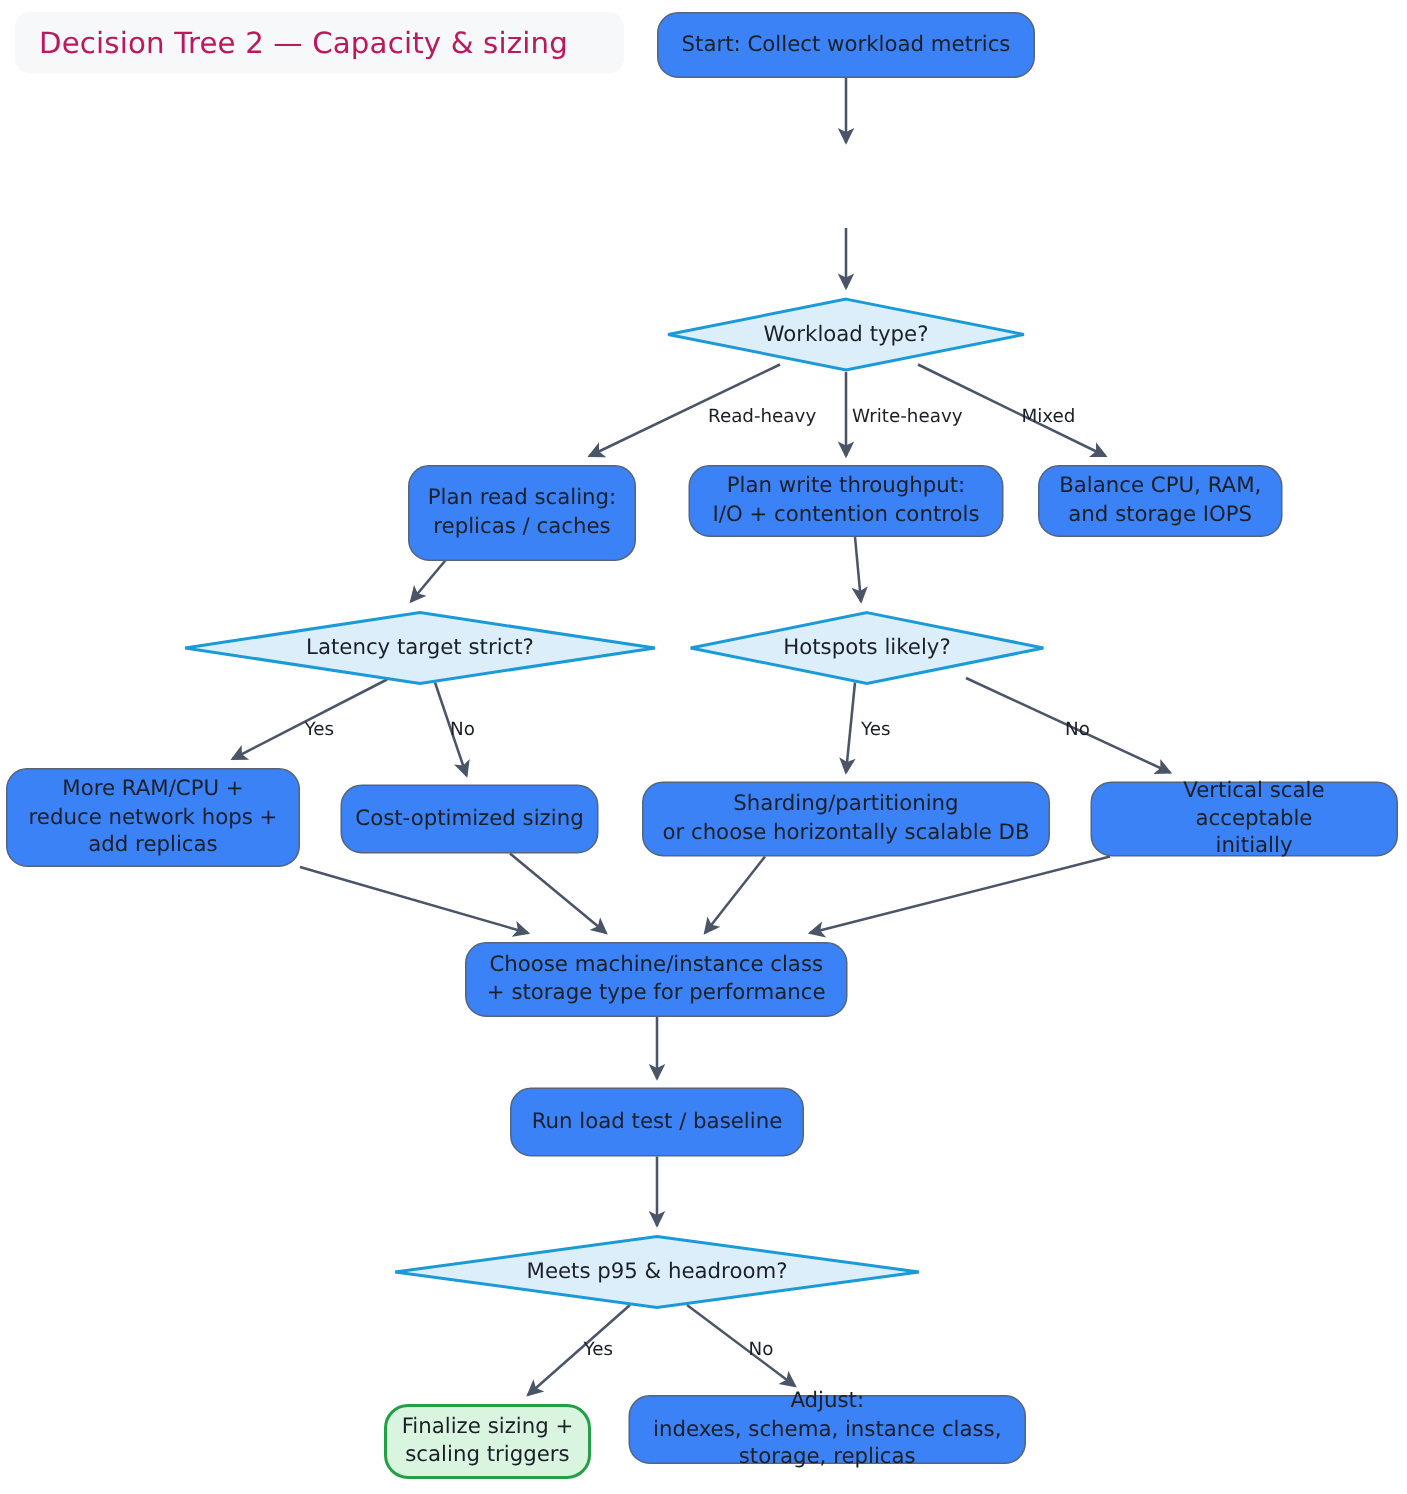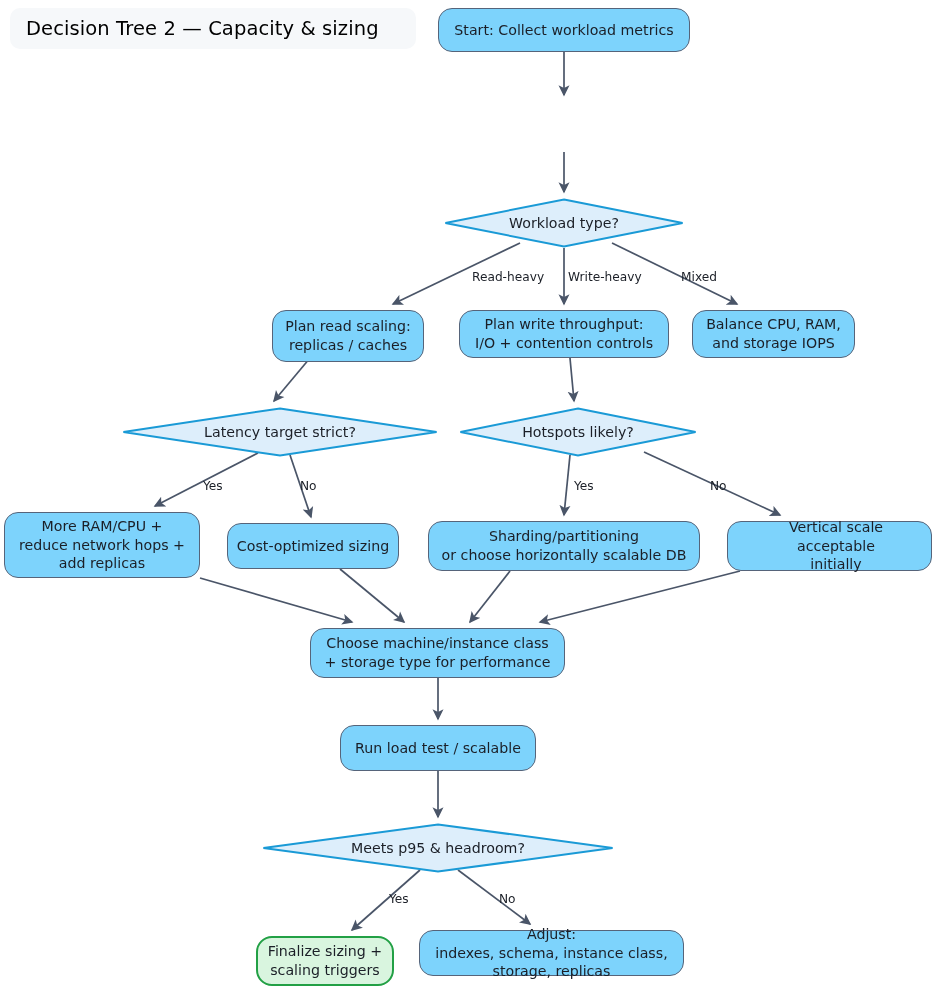--- a/index.html
+++ b/index.html
@@ -31,29 +31,29 @@
     top: 8px;
     width: 406px;
     height: 41px;
     background: #f6f8fa;
     border-radius: 10px;
     display: flex;
     align-items: center;
     justify-content: flex-start;
     padding-left: 16px;
     box-sizing: border-box;
-    color: #000000;
+    color: #be185d;
     font-size: 19.5px;
     letter-spacing: 0.1px;
     white-space: nowrap;
   }
   .node {
     position: absolute;
     box-sizing: border-box;
-    background: #7dd3fc;
+    background: #3b82f6;
     border: 1.6px solid #56647a;
     border-radius: 14px;
     display: flex;
     align-items: center;
     justify-content: center;
     text-align: center;
     color: #1b1f27;
     font-size: 14.2px;
     line-height: 1.32;
     padding: 2px 8px;
@@ -127,21 +127,21 @@
 
   <div class="node" style="left: 438px; top: 8px; width: 252px; height: 44px;">Start: Collect workload metrics</div>
 
   <div class="decision" style="left: 444px; top: 198px; width: 240px; height: 50px;">
       <svg width="240" height="50" viewBox="0 0 240 50">
         <polygon points="120,1.4 238.6,25 120,48.6 1.4,25" fill="#ddeefb" stroke="#1a9ad6" stroke-width="2"></polygon>
       </svg>
     <span class="dlabel">Workload type?</span>
   </div>
 
-  <div class="node" style="left: 272px; top: 310px; width: 152px; height: 52px;">Plan read scaling:<br>replicas / caches</div>
+  <div class="node" style="left: 272px; top: 310px; width: 152px; height: 64px;">Plan read scaling:<br>replicas / caches</div>
   <div class="node" style="left: 459px; top: 310px; width: 210px; height: 48px;">Plan write throughput:<br>I/O + contention controls</div>
   <div class="node" style="left: 692px; top: 310px; width: 163px; height: 48px;">Balance CPU, RAM,<br>and storage IOPS</div>
 
   <div class="decision" style="left: 122px; top: 407px; width: 316px; height: 50px;">
       <svg width="316" height="50" viewBox="0 0 316 50">
         <polygon points="158,1.4 314.6,25 158,48.6 1.4,25" fill="#ddeefb" stroke="#1a9ad6" stroke-width="2"></polygon>
       </svg>
     <span class="dlabel">Latency target strict?</span>
   </div>
   <div class="decision" style="left: 459px; top: 407px; width: 238px; height: 50px;">
@@ -150,21 +150,21 @@
       </svg>
     <span class="dlabel">Hotspots likely?</span>
   </div>
 
   <div class="node" style="left: 4px; top: 512px; width: 196px; height: 66px;">More RAM/CPU +<br>reduce network hops +<br>add replicas</div>
   <div class="node" style="left: 227px; top: 523px; width: 172px; height: 46px;">Cost-optimized sizing</div>
   <div class="node" style="left: 428px; top: 521px; width: 272px; height: 50px;">Sharding/partitioning<br>or choose horizontally scalable DB</div>
   <div class="node" style="left: 727px; top: 521px; width: 205px; height: 50px; padding-left: 21px;">Vertical scale acceptable<br>initially</div>
 
   <div class="node" style="left: 310px; top: 628px; width: 255px; height: 50px;">Choose machine/instance class<br>+ storage type for performance</div>
-  <div class="node" style="left: 340px; top: 725px; width: 196px; height: 46px;">Run load test / scalable</div>
+  <div class="node" style="left: 340px; top: 725px; width: 196px; height: 46px;">Run load test / baseline</div>
 
   <div class="decision" style="left: 262px; top: 823px; width: 352px; height: 50px;">
       <svg width="352" height="50" viewBox="0 0 352 50">
         <polygon points="176,1.4 350.6,25 176,48.6 1.4,25" fill="#ddeefb" stroke="#1a9ad6" stroke-width="2"></polygon>
       </svg>
     <span class="dlabel">Meets p95 &amp; headroom?</span>
   </div>
 
   <div class="node final-ok" style="left: 256px; top: 936px; width: 138px; height: 50px;">Finalize sizing +<br>scaling triggers</div>
   <div class="node" style="left: 419px; top: 930px; width: 265px; height: 46px;">Adjust:<br>indexes, schema, instance class,<br>storage, replicas</div>

